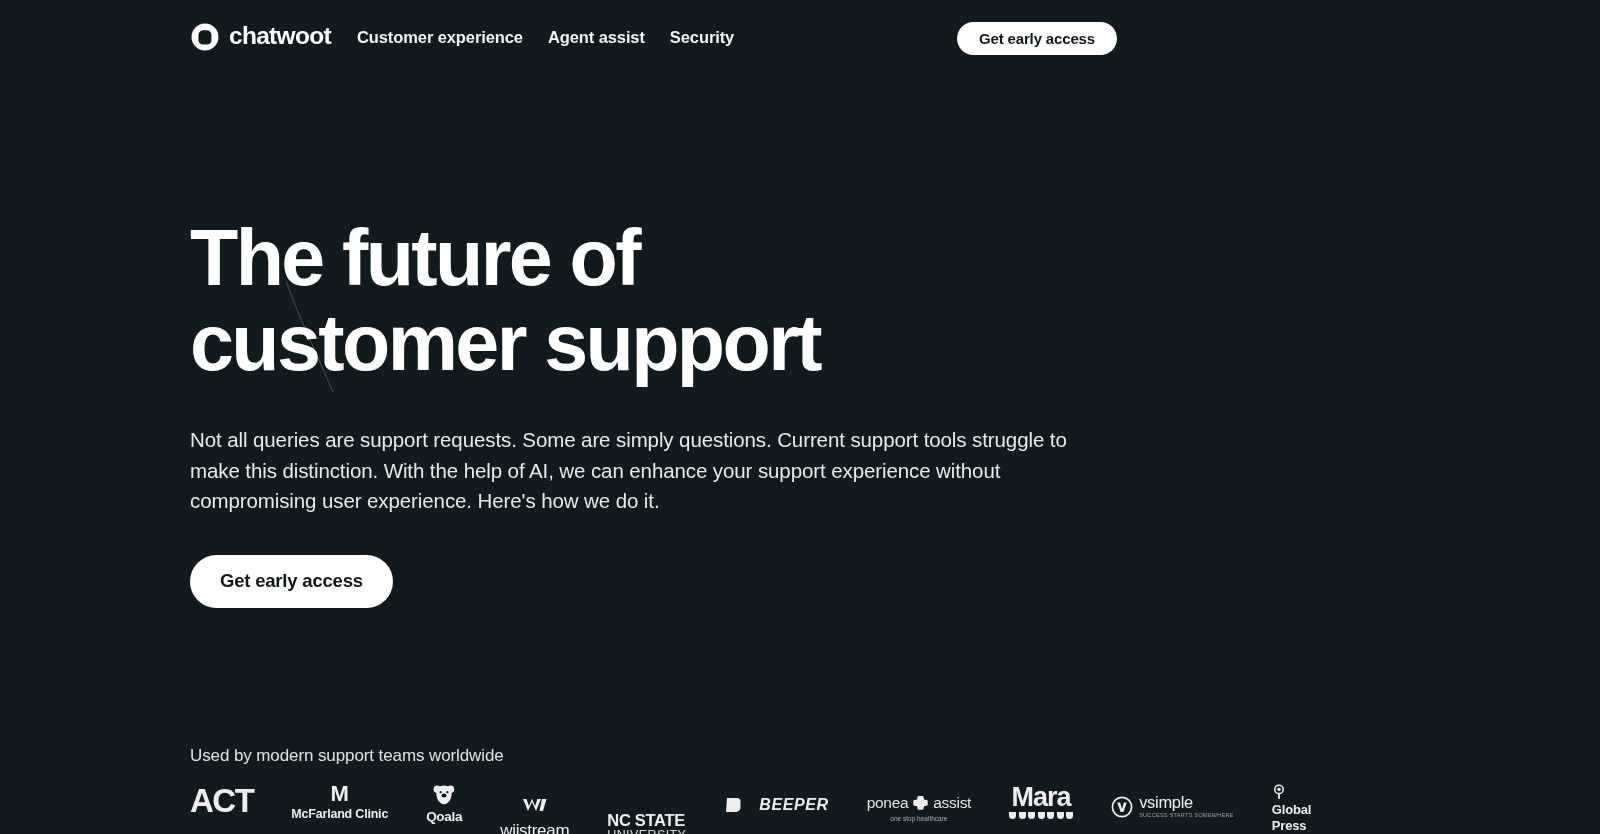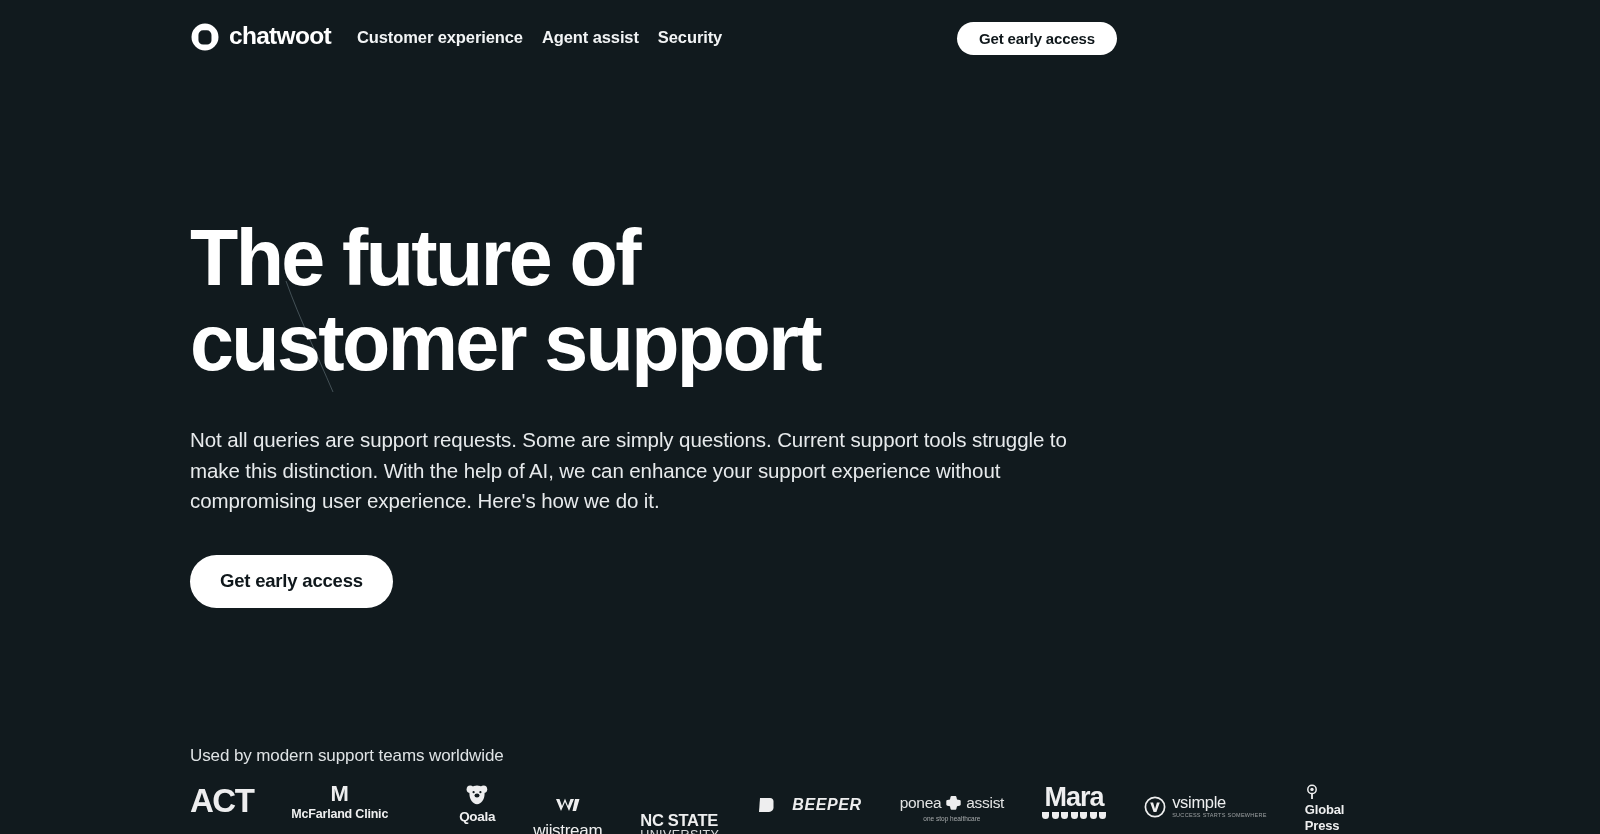--- a/index.html
+++ b/index.html
@@ -57,21 +57,21 @@
     line-height: 1;
     padding-bottom: 2px;
   }
 
   .nav-links {
     position: absolute;
     left: 357px;
     top: 28px;
     display: flex;
     align-items: center;
-    gap: 19px;
+    gap: 25px;
   }
   .nav-link {
     font-size: 16.5px;
     font-weight: 600;
     color: #f2f4f5;
     text-decoration: none;
     letter-spacing: -0.1px;
     white-space: nowrap;
     cursor: pointer;
   }
@@ -183,21 +183,21 @@
   .brand-mcf { align-items: center; }
   .mcf-m {
     font-size: 22px; font-weight: 800; line-height: 20px;
     letter-spacing: 0px;
   }
   .mcf-name {
     font-size: 12.5px; font-weight: 700; letter-spacing: -0.2px;
     margin-top: 3px; white-space: nowrap;
   }
 
-  .brand-qoala { align-items: center; margin-left: 33px; }
+  .brand-qoala { align-items: center; }
   .qoala-name {
     font-size: 13.5px; font-weight: 800; letter-spacing: -0.3px; margin-top: 1px;
   }
 
   .brand-wii { flex-direction: column; align-items: center; gap: 7px; padding-top: 12px; }
   .wii-name { font-size: 17px; font-weight: 500; letter-spacing: -0.3px; }
 
   .brand-ncstate { align-items: flex-start; padding-top: 8px; margin-top: 20px; }
   .nc-top { font-size: 16.5px; font-weight: 800; letter-spacing: -0.3px; line-height: 16px; }
   .nc-bot { font-size: 12.5px; font-weight: 400; letter-spacing: 0.4px; line-height: 15px; opacity: .9; }

